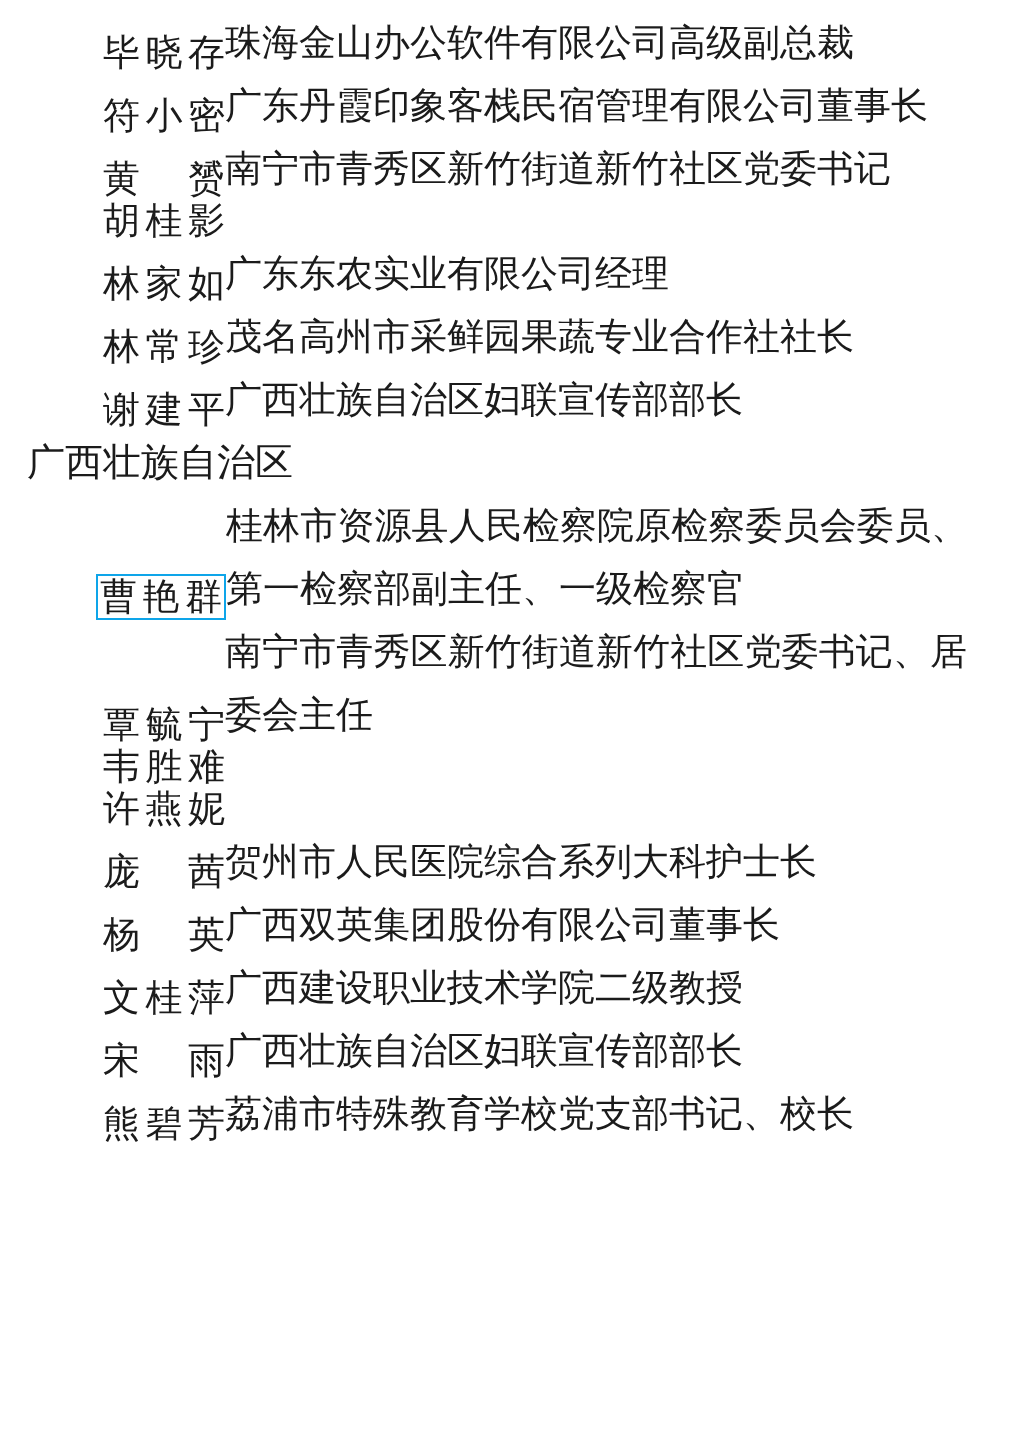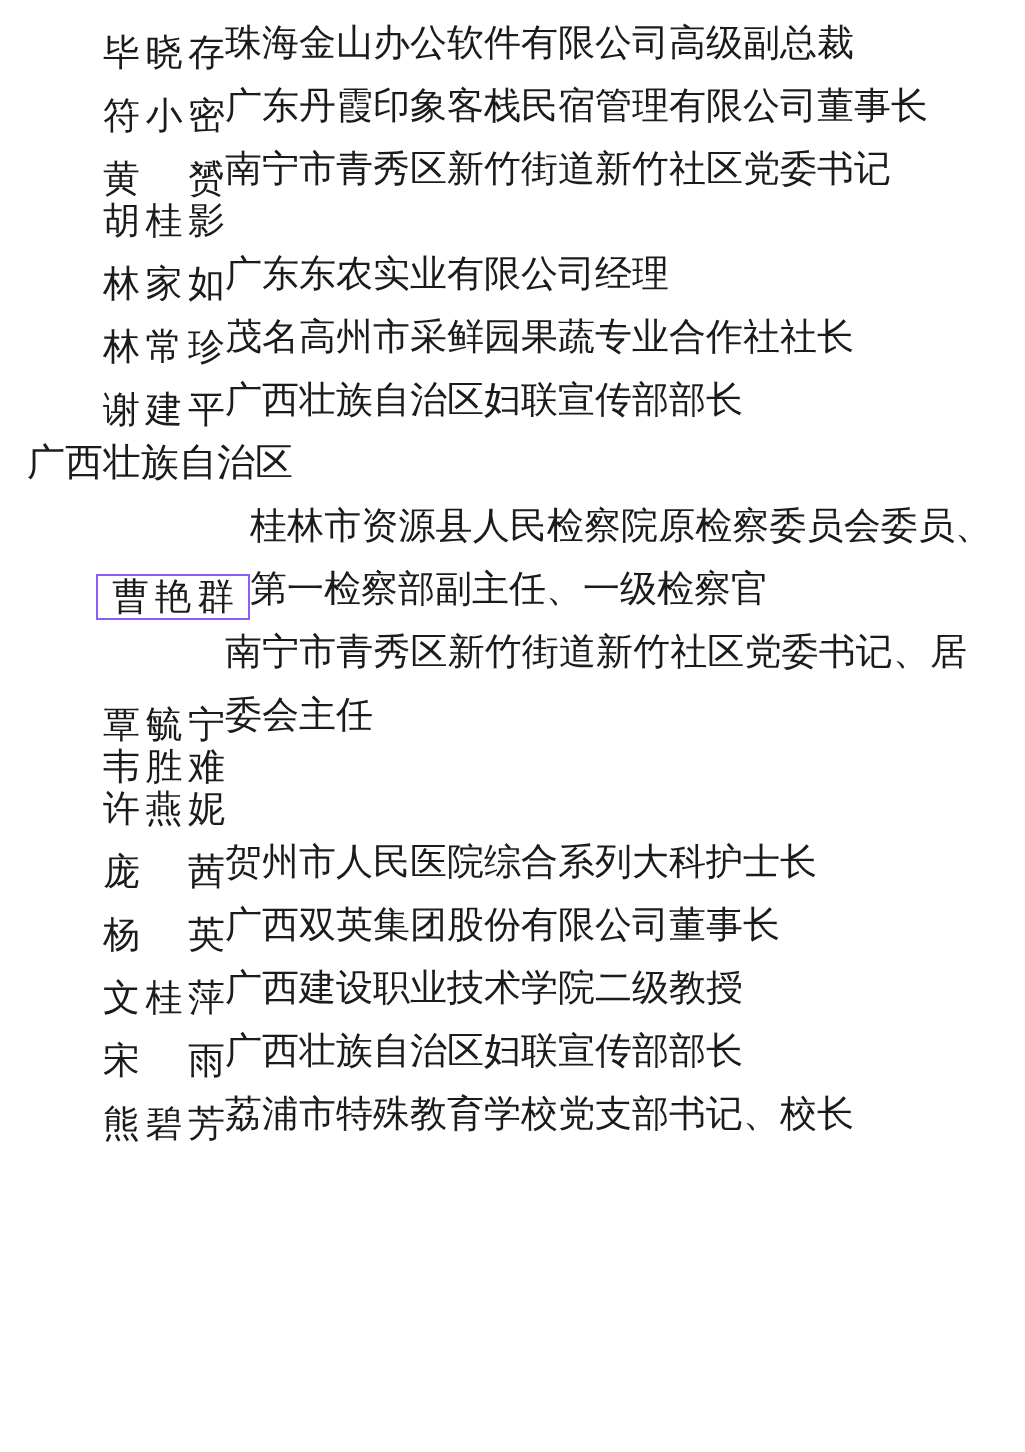--- a/index.html
+++ b/index.html
@@ -17,22 +17,22 @@
     flex: 0 0 auto;
     width: 122px;
     margin-left: 103px;
     font-size: 37px;
     line-height: 42px;
     text-align: justify;
     text-align-last: justify;
   }
   .name.boxed {
     margin-left: 96px;
-    border: 2px solid #8b5cf6;
-    padding: 0 14px;
+    border: 2px solid #0ea5e9;
+    padding: 0 2px;
   }
   .desc {
     width: 742px;
     font-size: 37px;
     line-height: 63px;
     text-align: justify;
   }
   .desc.squeeze {
     white-space: nowrap;
     letter-spacing: -3.6px;

